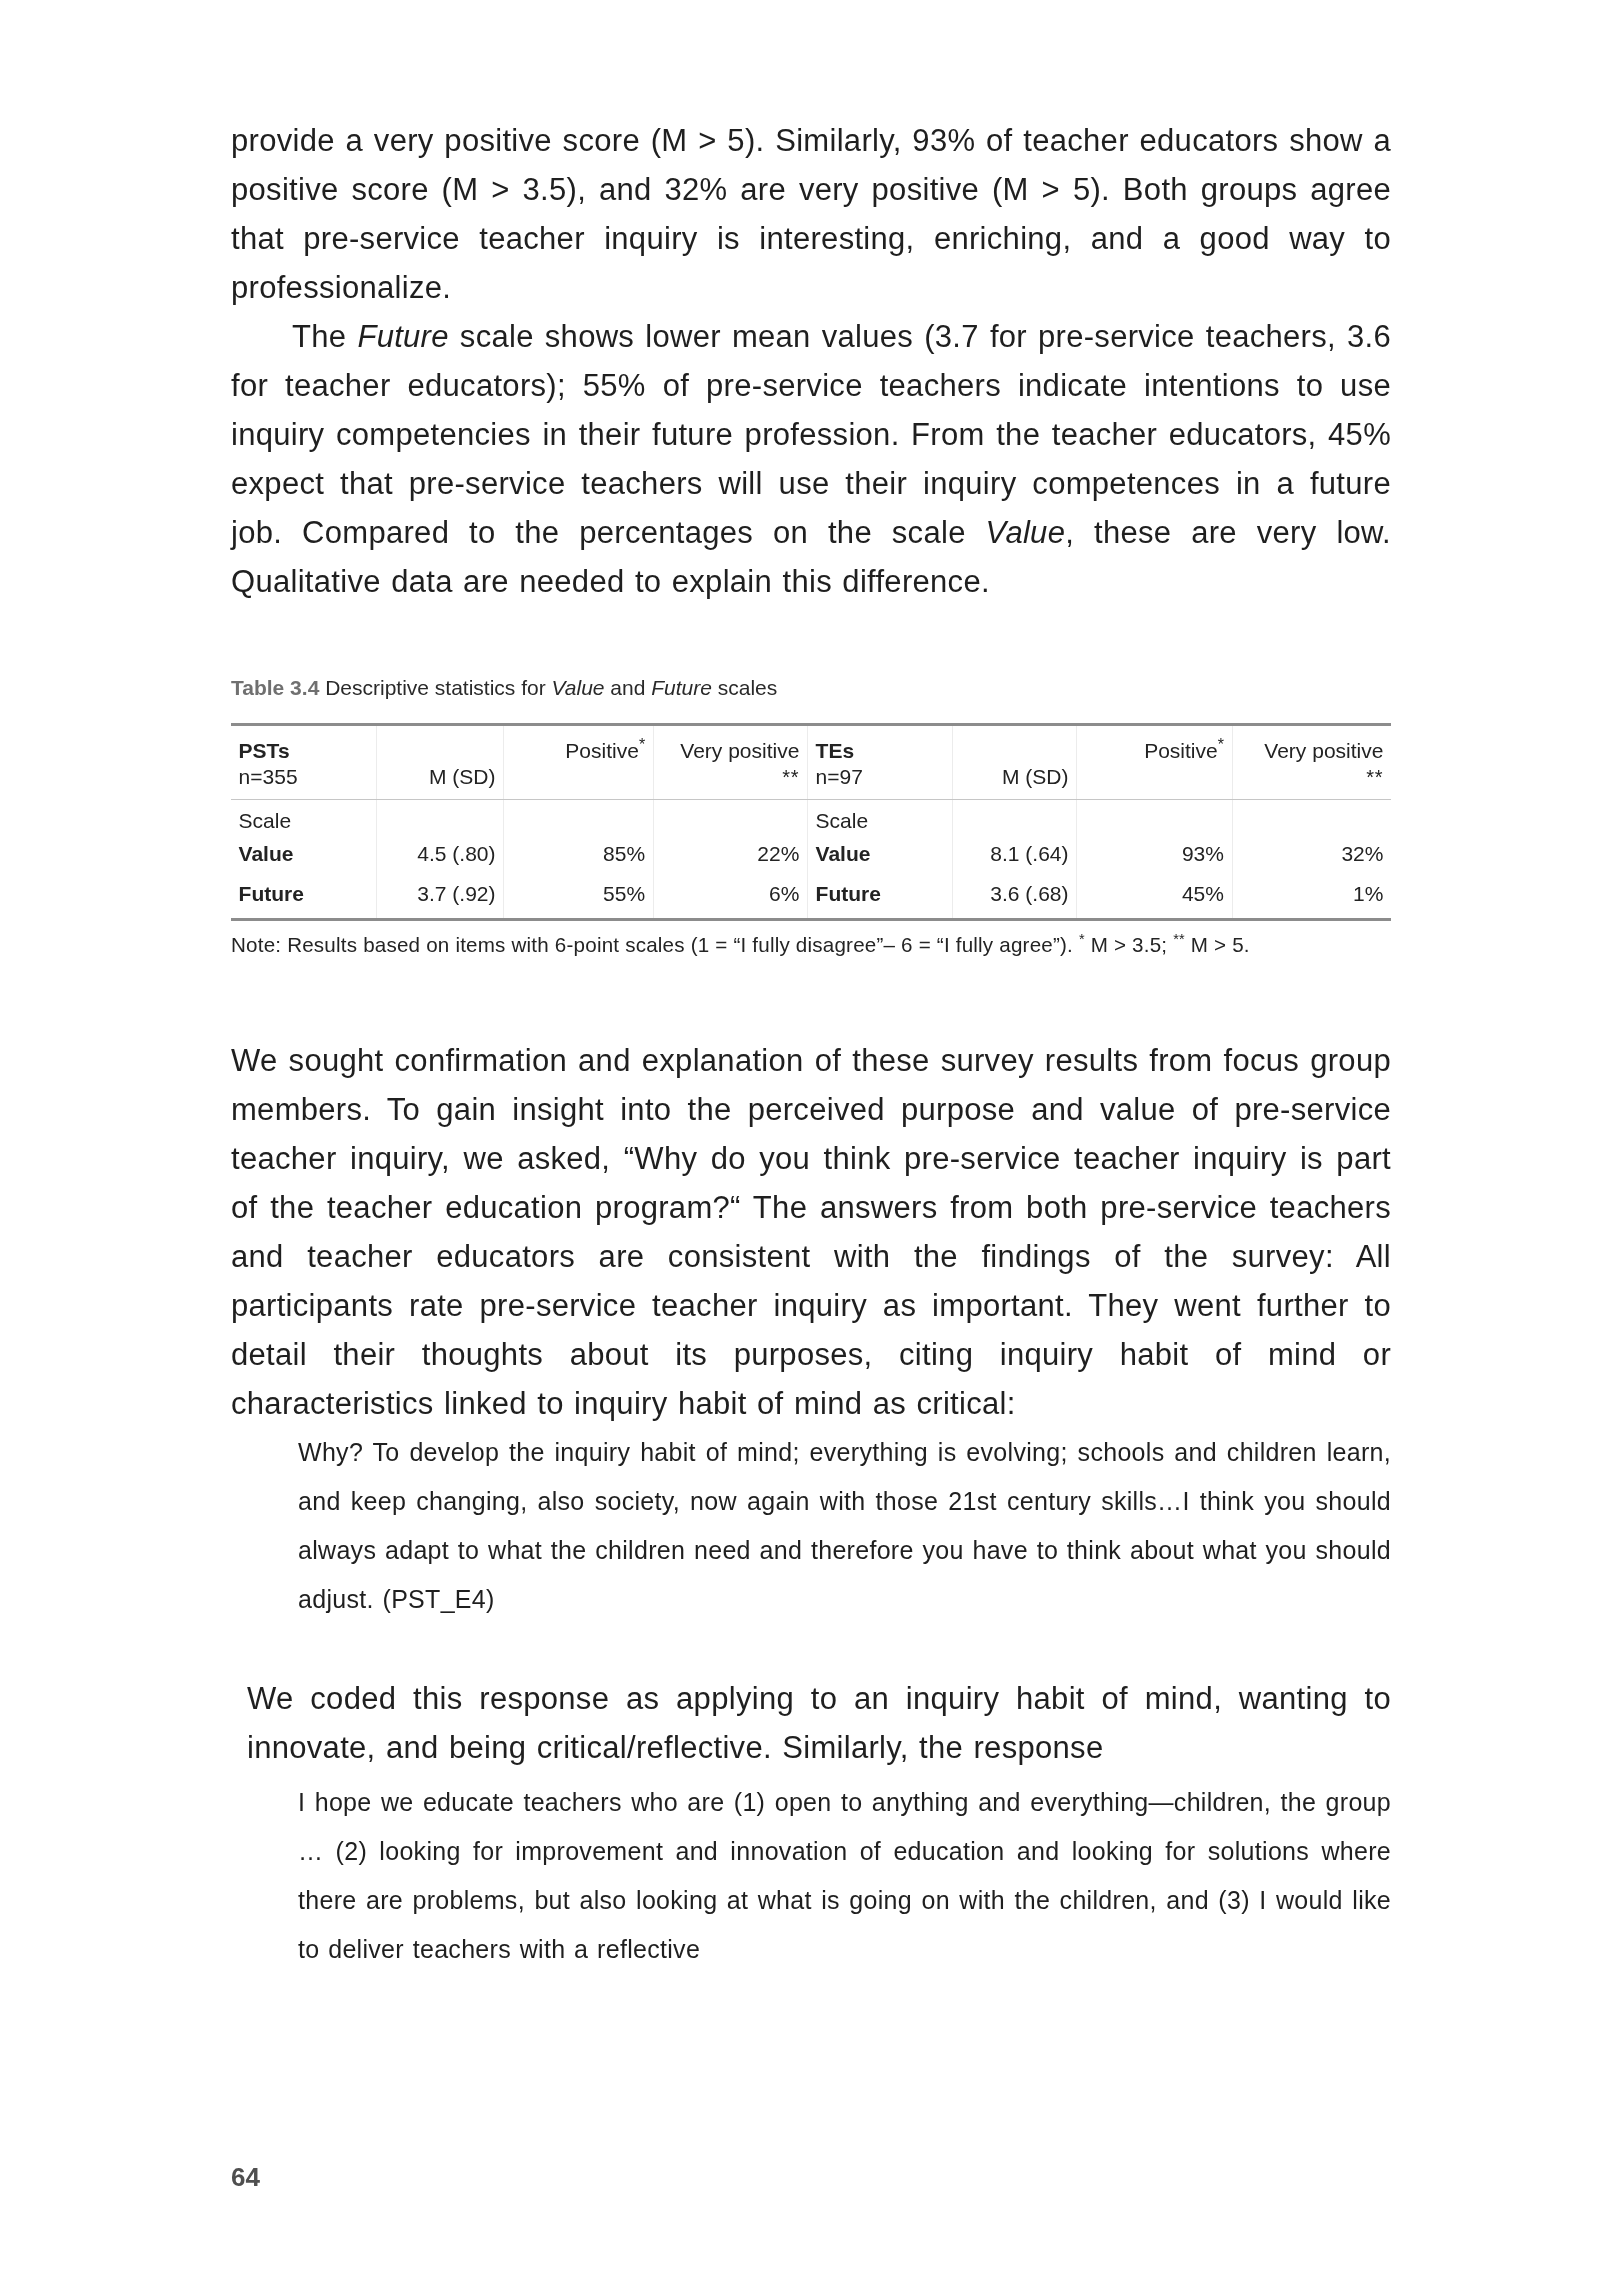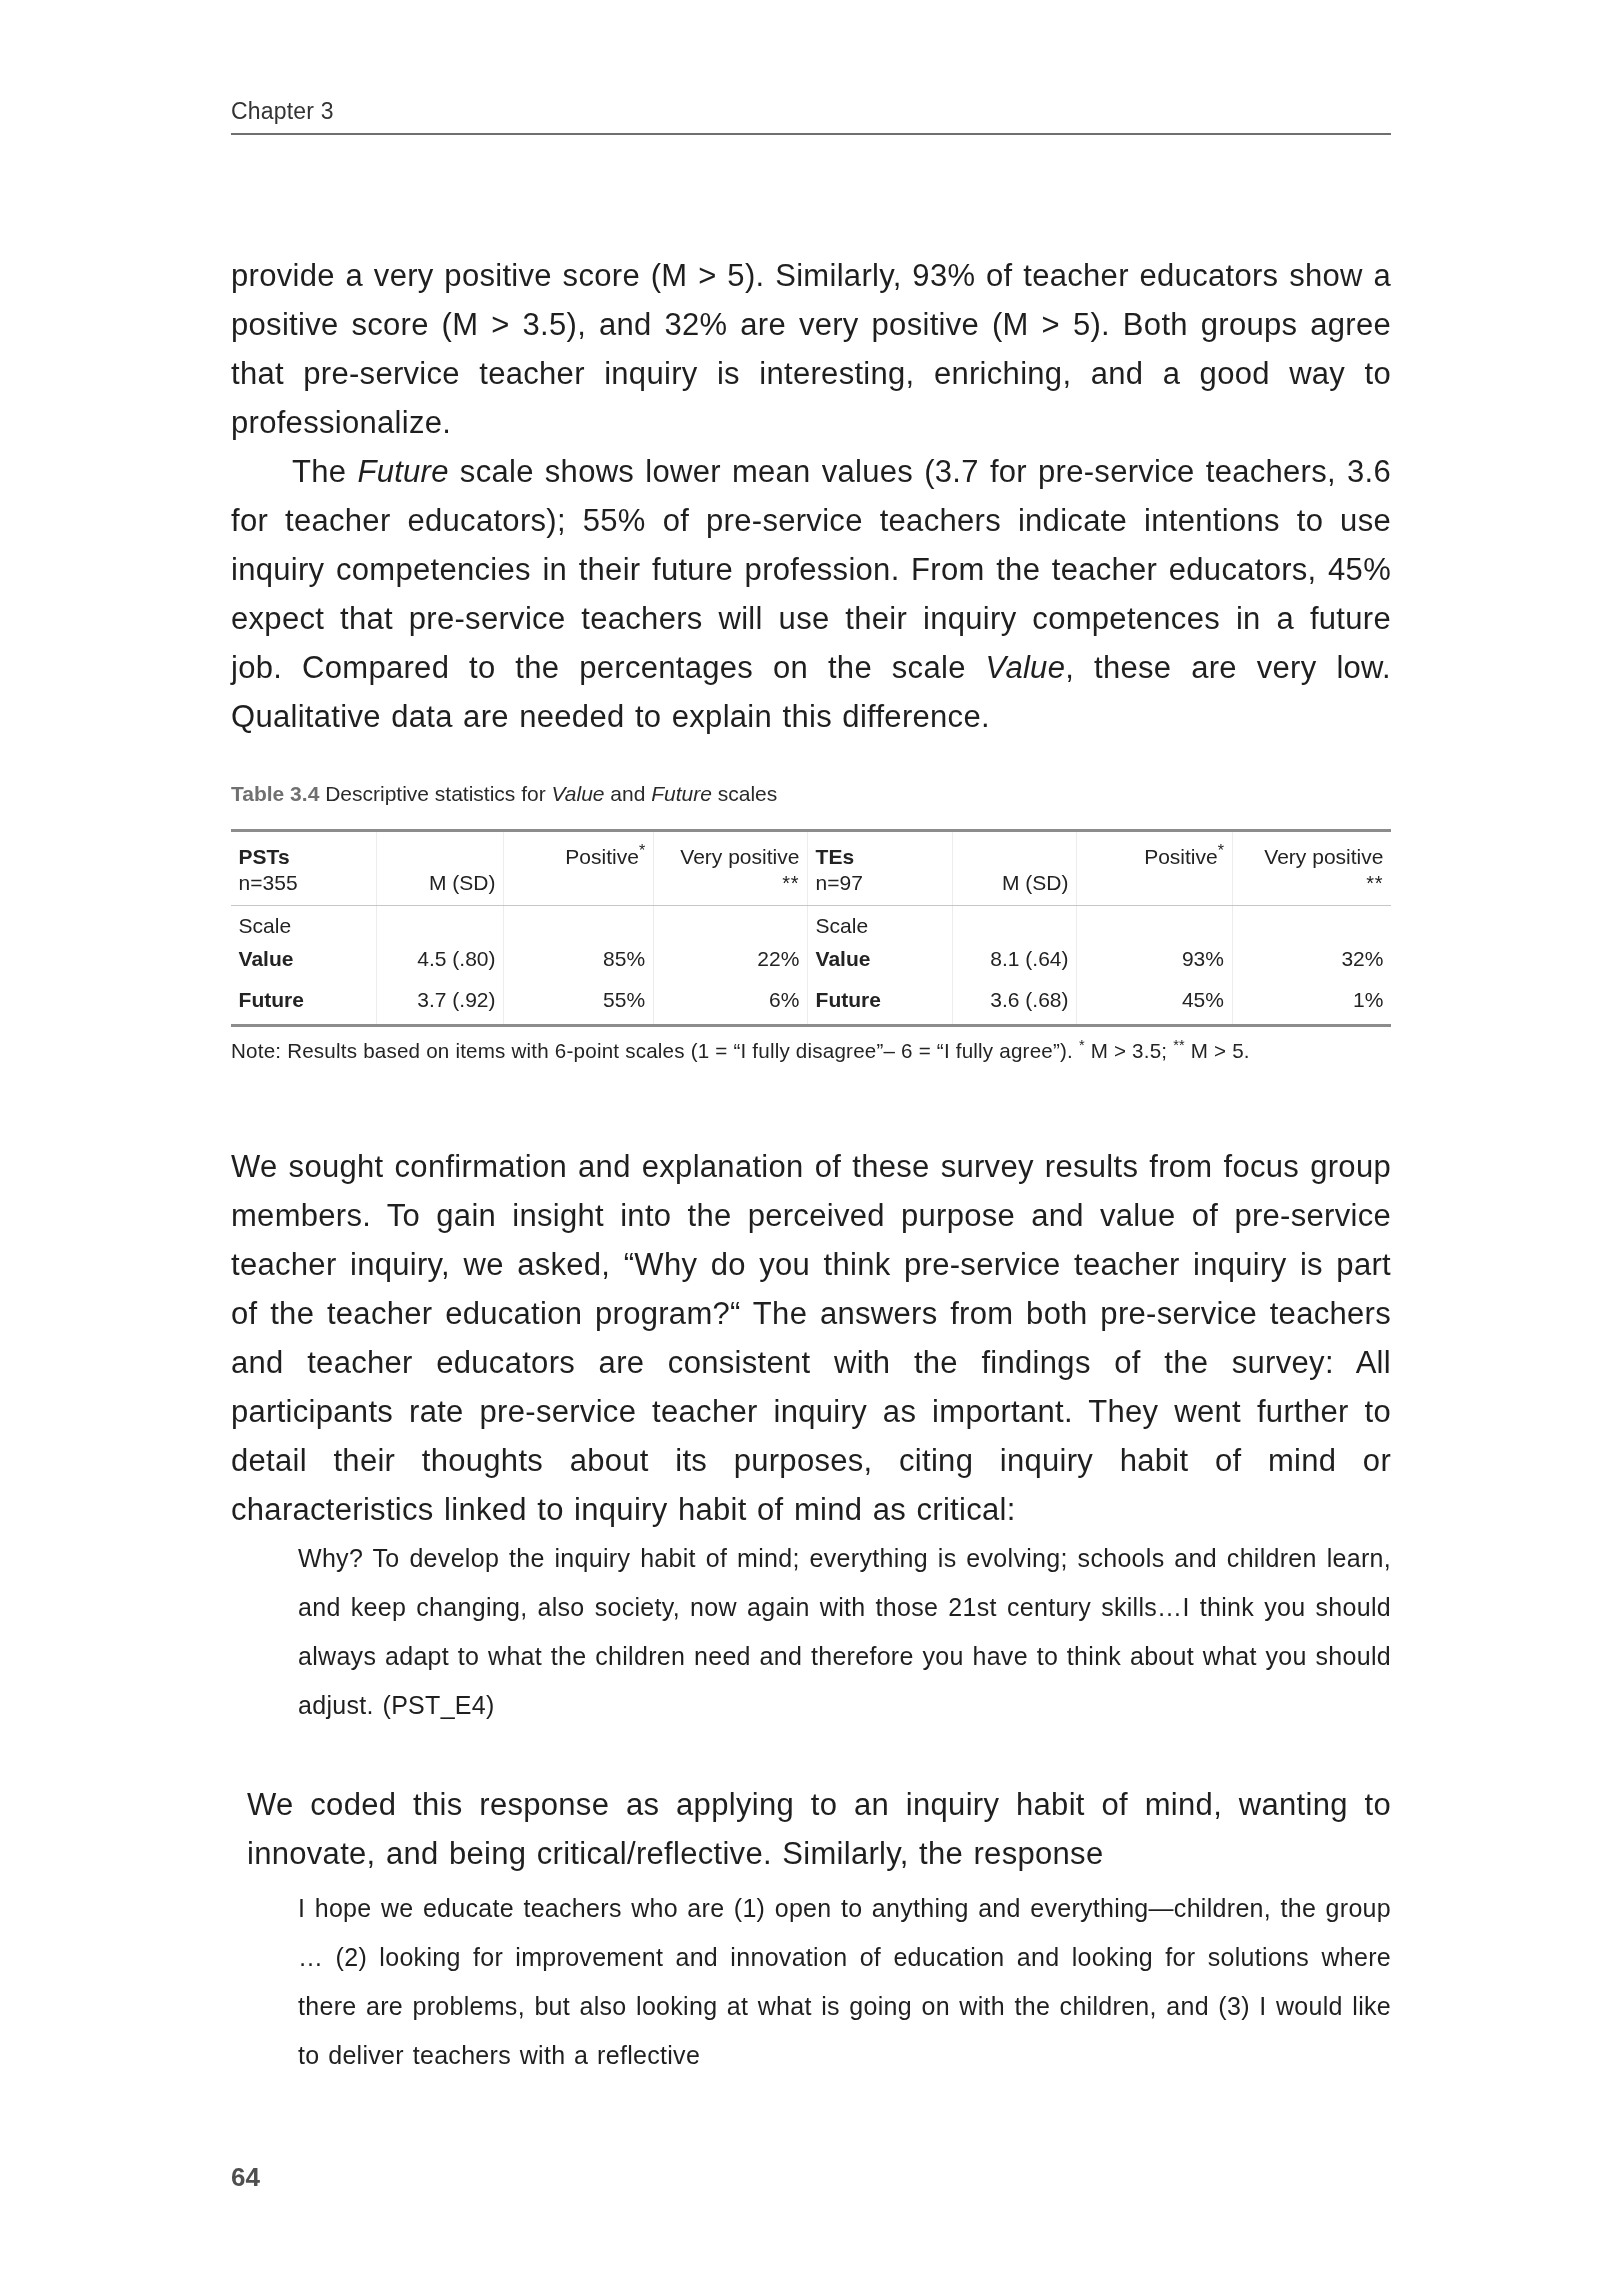--- a/index.html
+++ b/index.html
@@ -46,21 +46,21 @@
     font-size:25px;
     line-height:49px;
     text-align:justify;
     letter-spacing:0.3px;
     word-spacing:1.5px;
   }
   .quote2 { margin-top:6px; }
   i.run { font-style:italic; }
   
   .tbl-caption {
-    margin-top:38px;
+    margin-top:67px;
     font-size:21px;
     line-height:29px;
     color:#2a2a2a;
   }
   .tbl-caption .cap-label { font-weight:bold; color:#707070; }
   
   table.stats {
     width:100%;
     margin-top:10.7px;
     border-collapse:collapse;
@@ -103,23 +103,20 @@
     font-weight:bold;
     color:#4f4f4f;
   }
 </style>
 </head>
 <body>
 
 <div class="page">
   <div class="content">
 
-    <div class="chapter-header">
-      <span class="chapter-label">Chapter 3</span>
-    </div>
 
     <p class="para first-para"><span>provide a very positive score (M &gt; 5). Similarly, 93% of teacher educators show a positive score (M &gt; 3.5), and 32% are very positive (M &gt; 5). Both groups agree that pre-service teacher inquiry is interesting, enriching, and a good way to professionalize.</span></p>
 
     <p class="para indent"><span>The </span><i class="run">Future</i><span> scale shows lower mean values (3.7 for pre-service teachers, 3.6 for teacher educators); 55% of pre-service teachers indicate intentions to use inquiry competencies in their future profession. From the teacher educators, 45% expect that pre-service teachers will use their inquiry competences in a future job. Compared to the percentages on the scale </span><i class="run">Value</i><span>, these are very low. Qualitative data are needed to explain this difference.</span></p>
 
     <p class="tbl-caption"><span class="cap-label">Table 3.4</span><span> Descriptive statistics for </span><i class="run">Value</i><span> and </span><i class="run">Future</i><span> scales</span></p>
 
     <table class="stats">
       <colgroup>
         <col style="width:12.5%">

